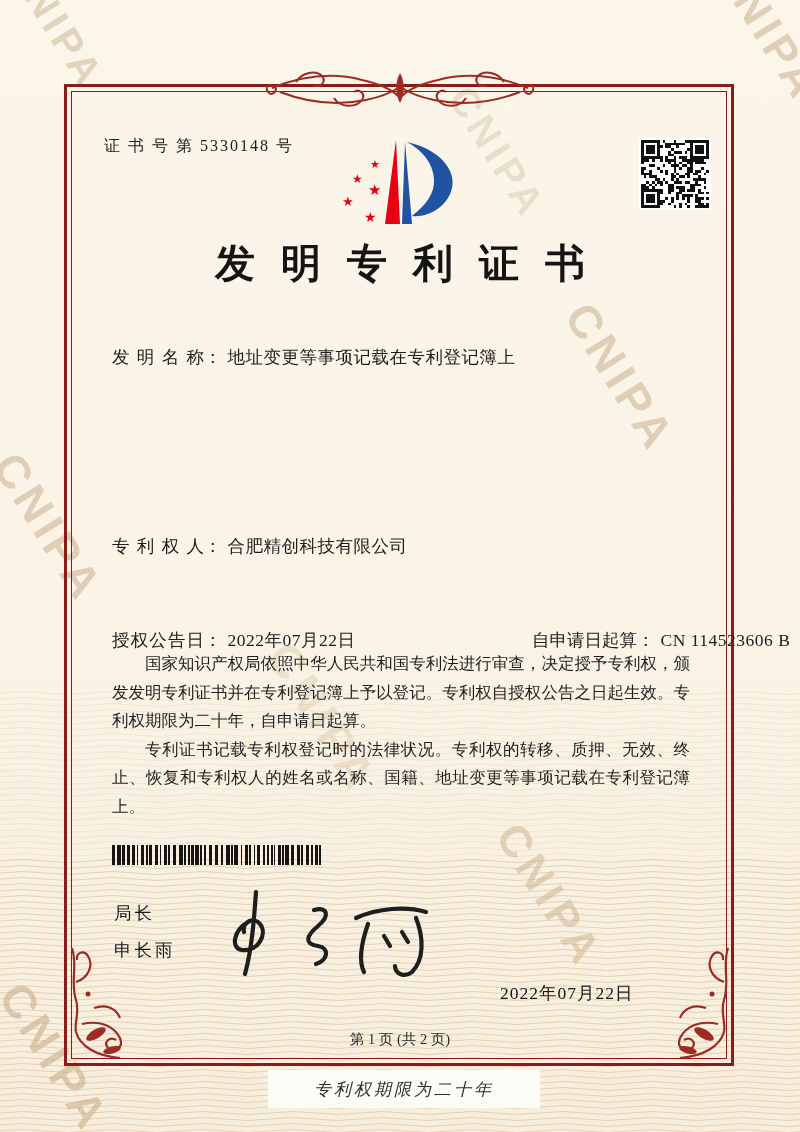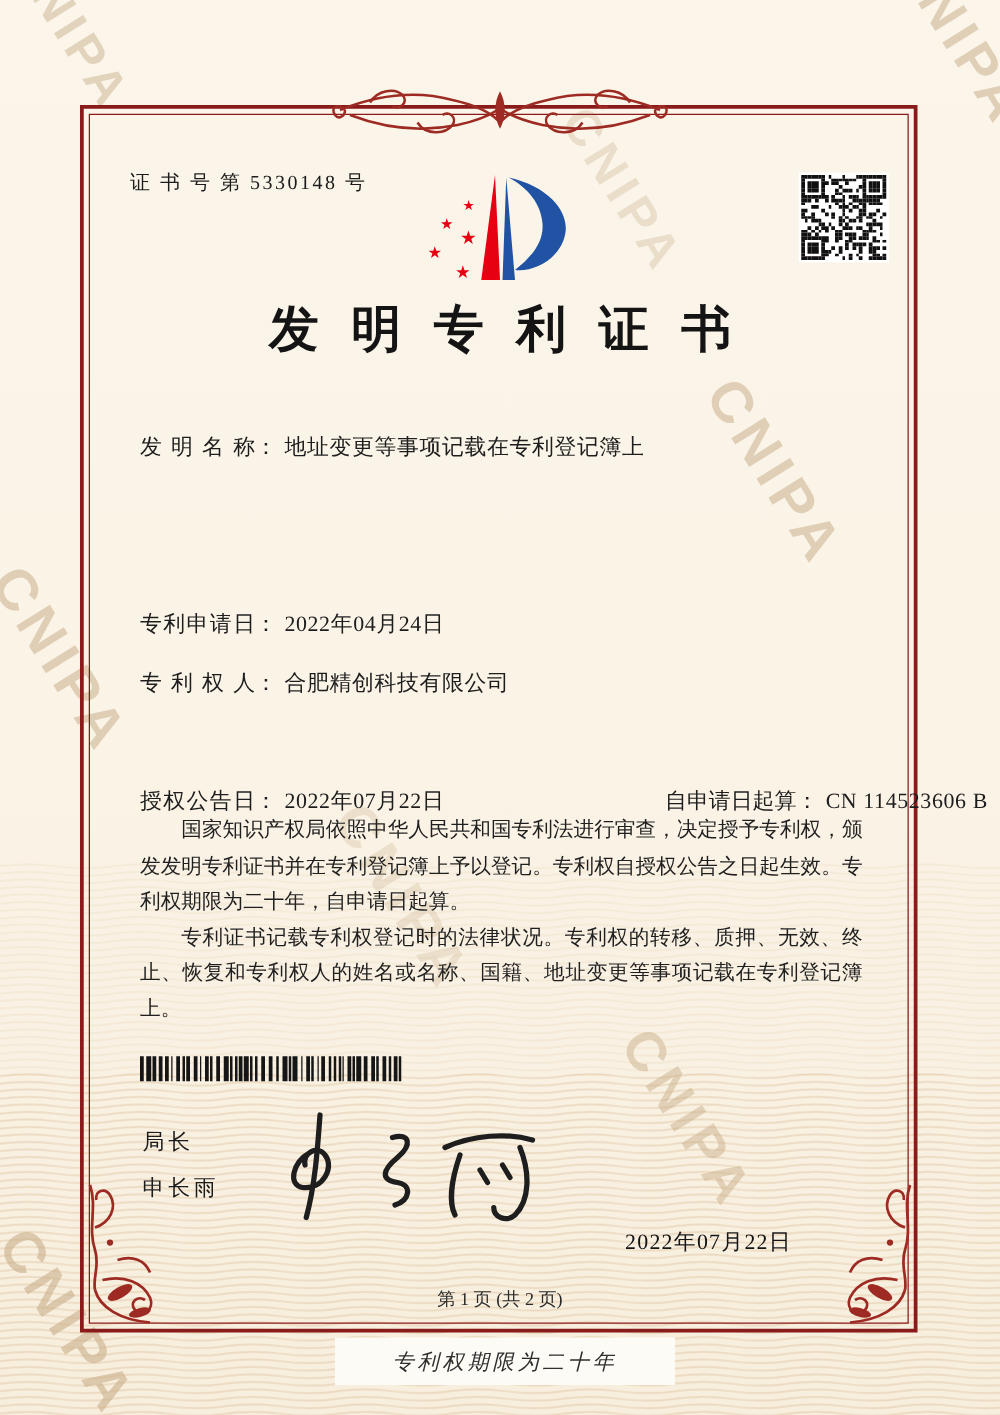--- a/index.html
+++ b/index.html
@@ -443,23 +443,20 @@
           <i style="grid-area: 25 / 24;"></i>
           <i style="grid-area: 25 / 25;"></i>
         </div>
     </div>
 
     <div class="doc-title">发明专利证书</div>
 
     <div class="row" style="top:345px">
       <span class="flabel">发明名称</span><span class="colon">：</span><span class="fvalue">地址变更等事项记载在专利登记簿上</span>
     </div>
-    <div class="row" style="top:487px">
-      <span class="flabel">专利申请日</span><span class="colon">：</span><span class="fvalue">2022年04月24日</span>
-    </div>
     <div class="row" style="top:534px">
       <span class="flabel">专利权人</span><span class="colon">：</span><span class="fvalue">合肥精创科技有限公司</span>
     </div>
     <div class="row" style="top:628px">
       <span class="flabel">授权公告日</span><span class="colon">：</span><span class="fvalue">2022年07月22日</span>
       <span class="pair2">
         <span class="flabel">自申请日起算</span><span class="colon">：</span><span class="fvalue">CN 114523606 B</span>
       </span>
     </div>
 

